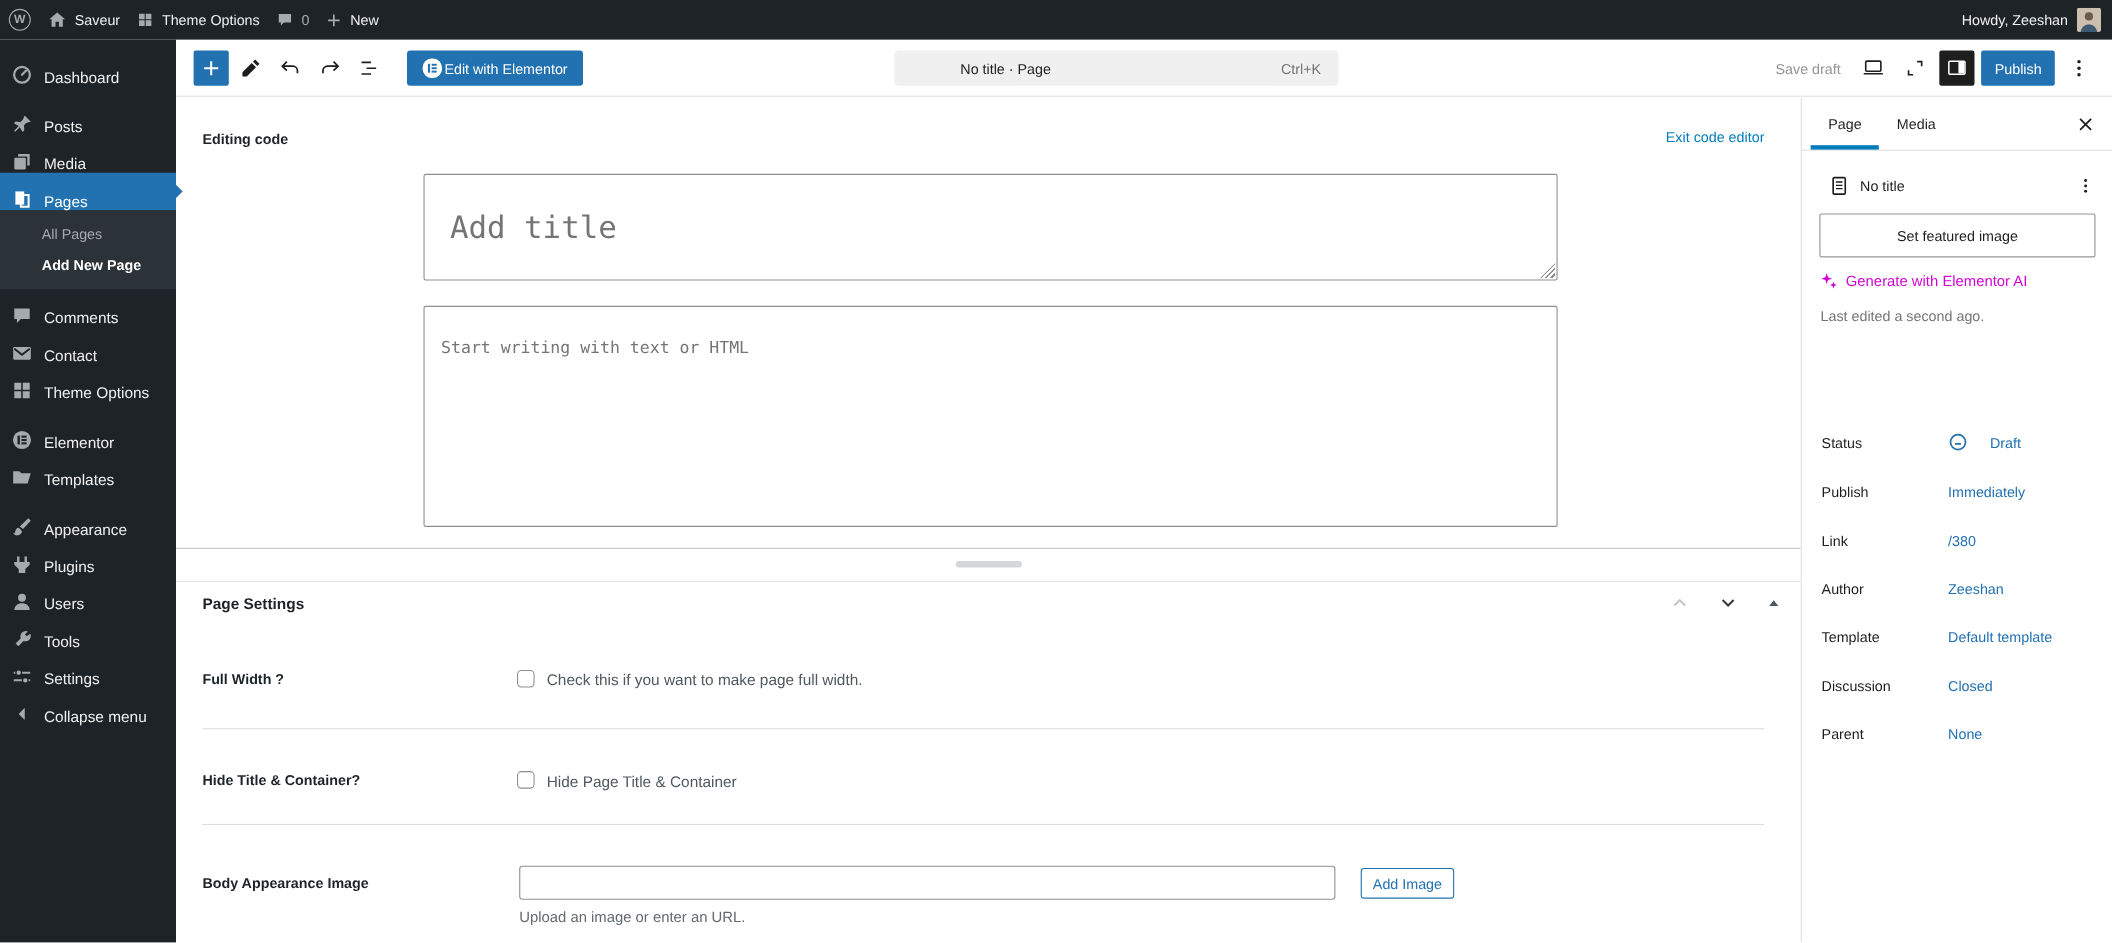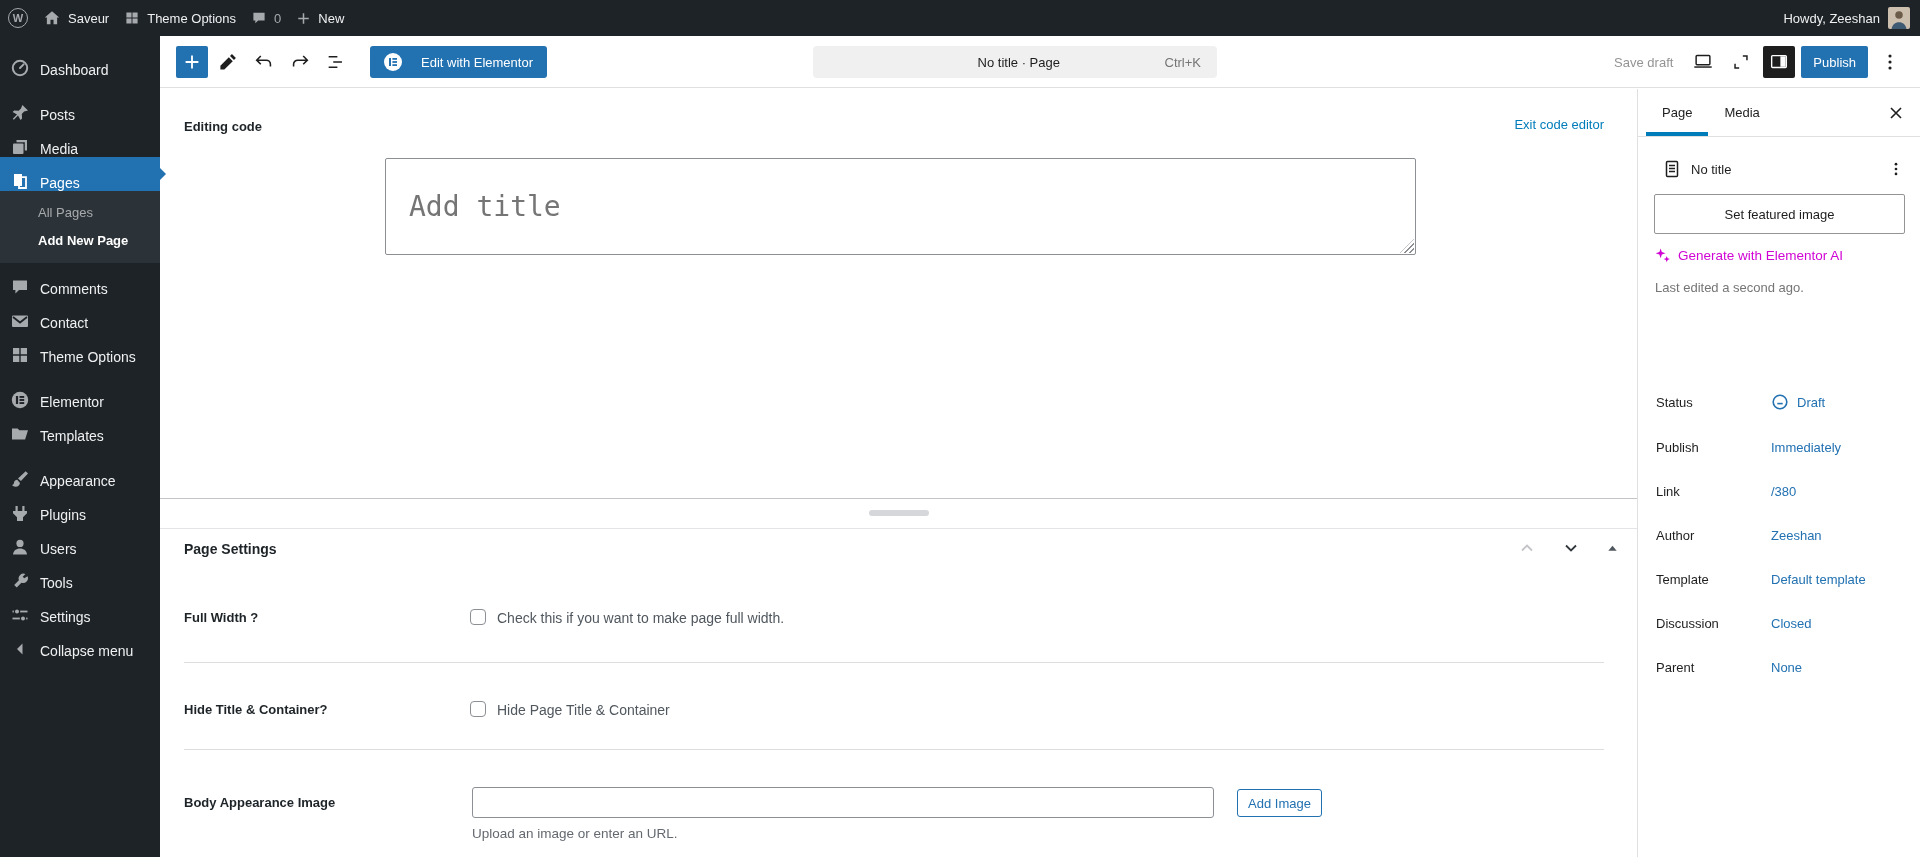--- a/index.html
+++ b/index.html
@@ -40,26 +40,26 @@
   
   .editor-header { position:absolute; left:160px; top:36px; width:1760px; height:52px; background:#fff;
                    border-bottom:1px solid #e0e0e0; z-index:30; }
   .eh-left { position:absolute; left:16px; top:0; height:52px; display:flex; align-items:center; gap:4px; }
   .inserter-btn { width:32px; height:32px; background:#2271b1; border:none; border-radius:2px;
                   color:#fff; display:flex; align-items:center; justify-content:center; cursor:pointer; }
   .icon-btn { width:32px; height:32px; background:none; border:none; border-radius:2px; color:#1e1e1e;
               display:flex; align-items:center; justify-content:center; cursor:pointer; }
   .elementor-btn { margin-left:14px; height:32px; padding:0 14px; background:#2271b1; border:none;
                    border-radius:3px; color:#fff; font-size:13px; display:flex; align-items:center;
-                   gap:19px; cursor:pointer; font-family:inherit; }
+                   gap:2px; cursor:pointer; font-family:inherit; }
   .el-logo { width:18px; height:18px; flex:none; }
   .command-box { position:absolute; left:653px; top:10px; width:404px; height:32px; background:#f0f0f0;
                  border:none; border-radius:4px; display:flex; align-items:center; cursor:pointer;
                  font-size:13px; }
-  .command-title { flex:1; text-align:center; color:#1e1e1e; padding-left:60px; }
+  .command-title { flex:1; color:#1e1e1e; padding-left:60px; }
   .command-kbd { color:#757575; padding-right:16px; }
   .eh-right { position:absolute; right:14px; top:0; height:52px; display:flex; align-items:center; gap:6px; }
   .save-draft { border:none; background:none; color:#949494; font-size:13px; padding:6px 8px;
                 cursor:pointer; font-family:inherit; }
   .toggle-on { width:32px; height:32px; background:#1e1e1e; border:none; border-radius:2px;
                display:flex; align-items:center; justify-content:center; cursor:pointer; }
   .publish-btn { height:32px; padding:0 12px; background:#2271b1; color:#fff; border:none;
                  border-radius:2px; font-size:13px; cursor:pointer; font-family:inherit; }
 
   
@@ -122,21 +122,21 @@
                color:#1e1e1e; cursor:pointer; display:flex; align-items:center; justify-content:center; }
   .featured-btn { position:absolute; left:16px; top:105px; width:251px; height:40px; background:#fff;
                   border:1px solid #949494; border-radius:2px; font-size:13px; color:#1e1e1e;
                   cursor:pointer; font-family:inherit; }
   .ai-link { position:absolute; left:16px; top:158px; display:flex; align-items:center; gap:7px;
              background:none; border:none; color:#d004d4; font-size:13.5px; cursor:pointer; font-family:inherit; }
   .last-edited { position:absolute; left:17px; top:191px; color:#757575; font-size:13px; }
   .sum-row { position:absolute; left:0; width:100%; height:20px; display:flex; align-items:center; }
   .sum-label { margin-left:18px; width:115px; color:#1e1e1e; font-size:13px; flex:none; }
   .sum-value { color:#2271b1; font-size:13px; background:none; border:none; cursor:pointer;
-               font-family:inherit; display:flex; align-items:center; gap:8px; padding:0;justify-content:center; }
+               font-family:inherit; display:flex; align-items:center; gap:20px; padding:0;justify-content:center; }
   .draft-ico { color:#2271b1; }
 </style>
 </head>
 <body>
 
 <div class="screen">
 
   <header class="admin-bar">
     <div class="ab-left">
       <span class="ab-item">
@@ -372,20 +372,23 @@
 
   <main class="editor-body">
     <span class="mode-label">Editing code</span>
     <button class="exit-link">Exit code editor</button>
 
     <div class="title-wrap">
       <textarea class="title-input" placeholder="Add title" style=""></textarea>
       <span class="grip"></span>
     </div>
 
+    <div class="content-wrap">
+      <textarea class="content-input" placeholder="Start writing with text or HTML" style=""></textarea>
+    </div>
 
     <div class="gutter-line1"></div>
     <div class="drag-pill"></div>
     <div class="gutter-line2"></div>
 
     <h2 class="ps-title">Page Settings</h2>
     <div class="ps-controls">
       <button class="ps-up">
         <svg width="18" height="18" viewBox="0 0 18 18">
             <path fill="none" stroke="currentColor" stroke-width="1.8" d="M4 11.5L9 6.5l5 5"></path>

